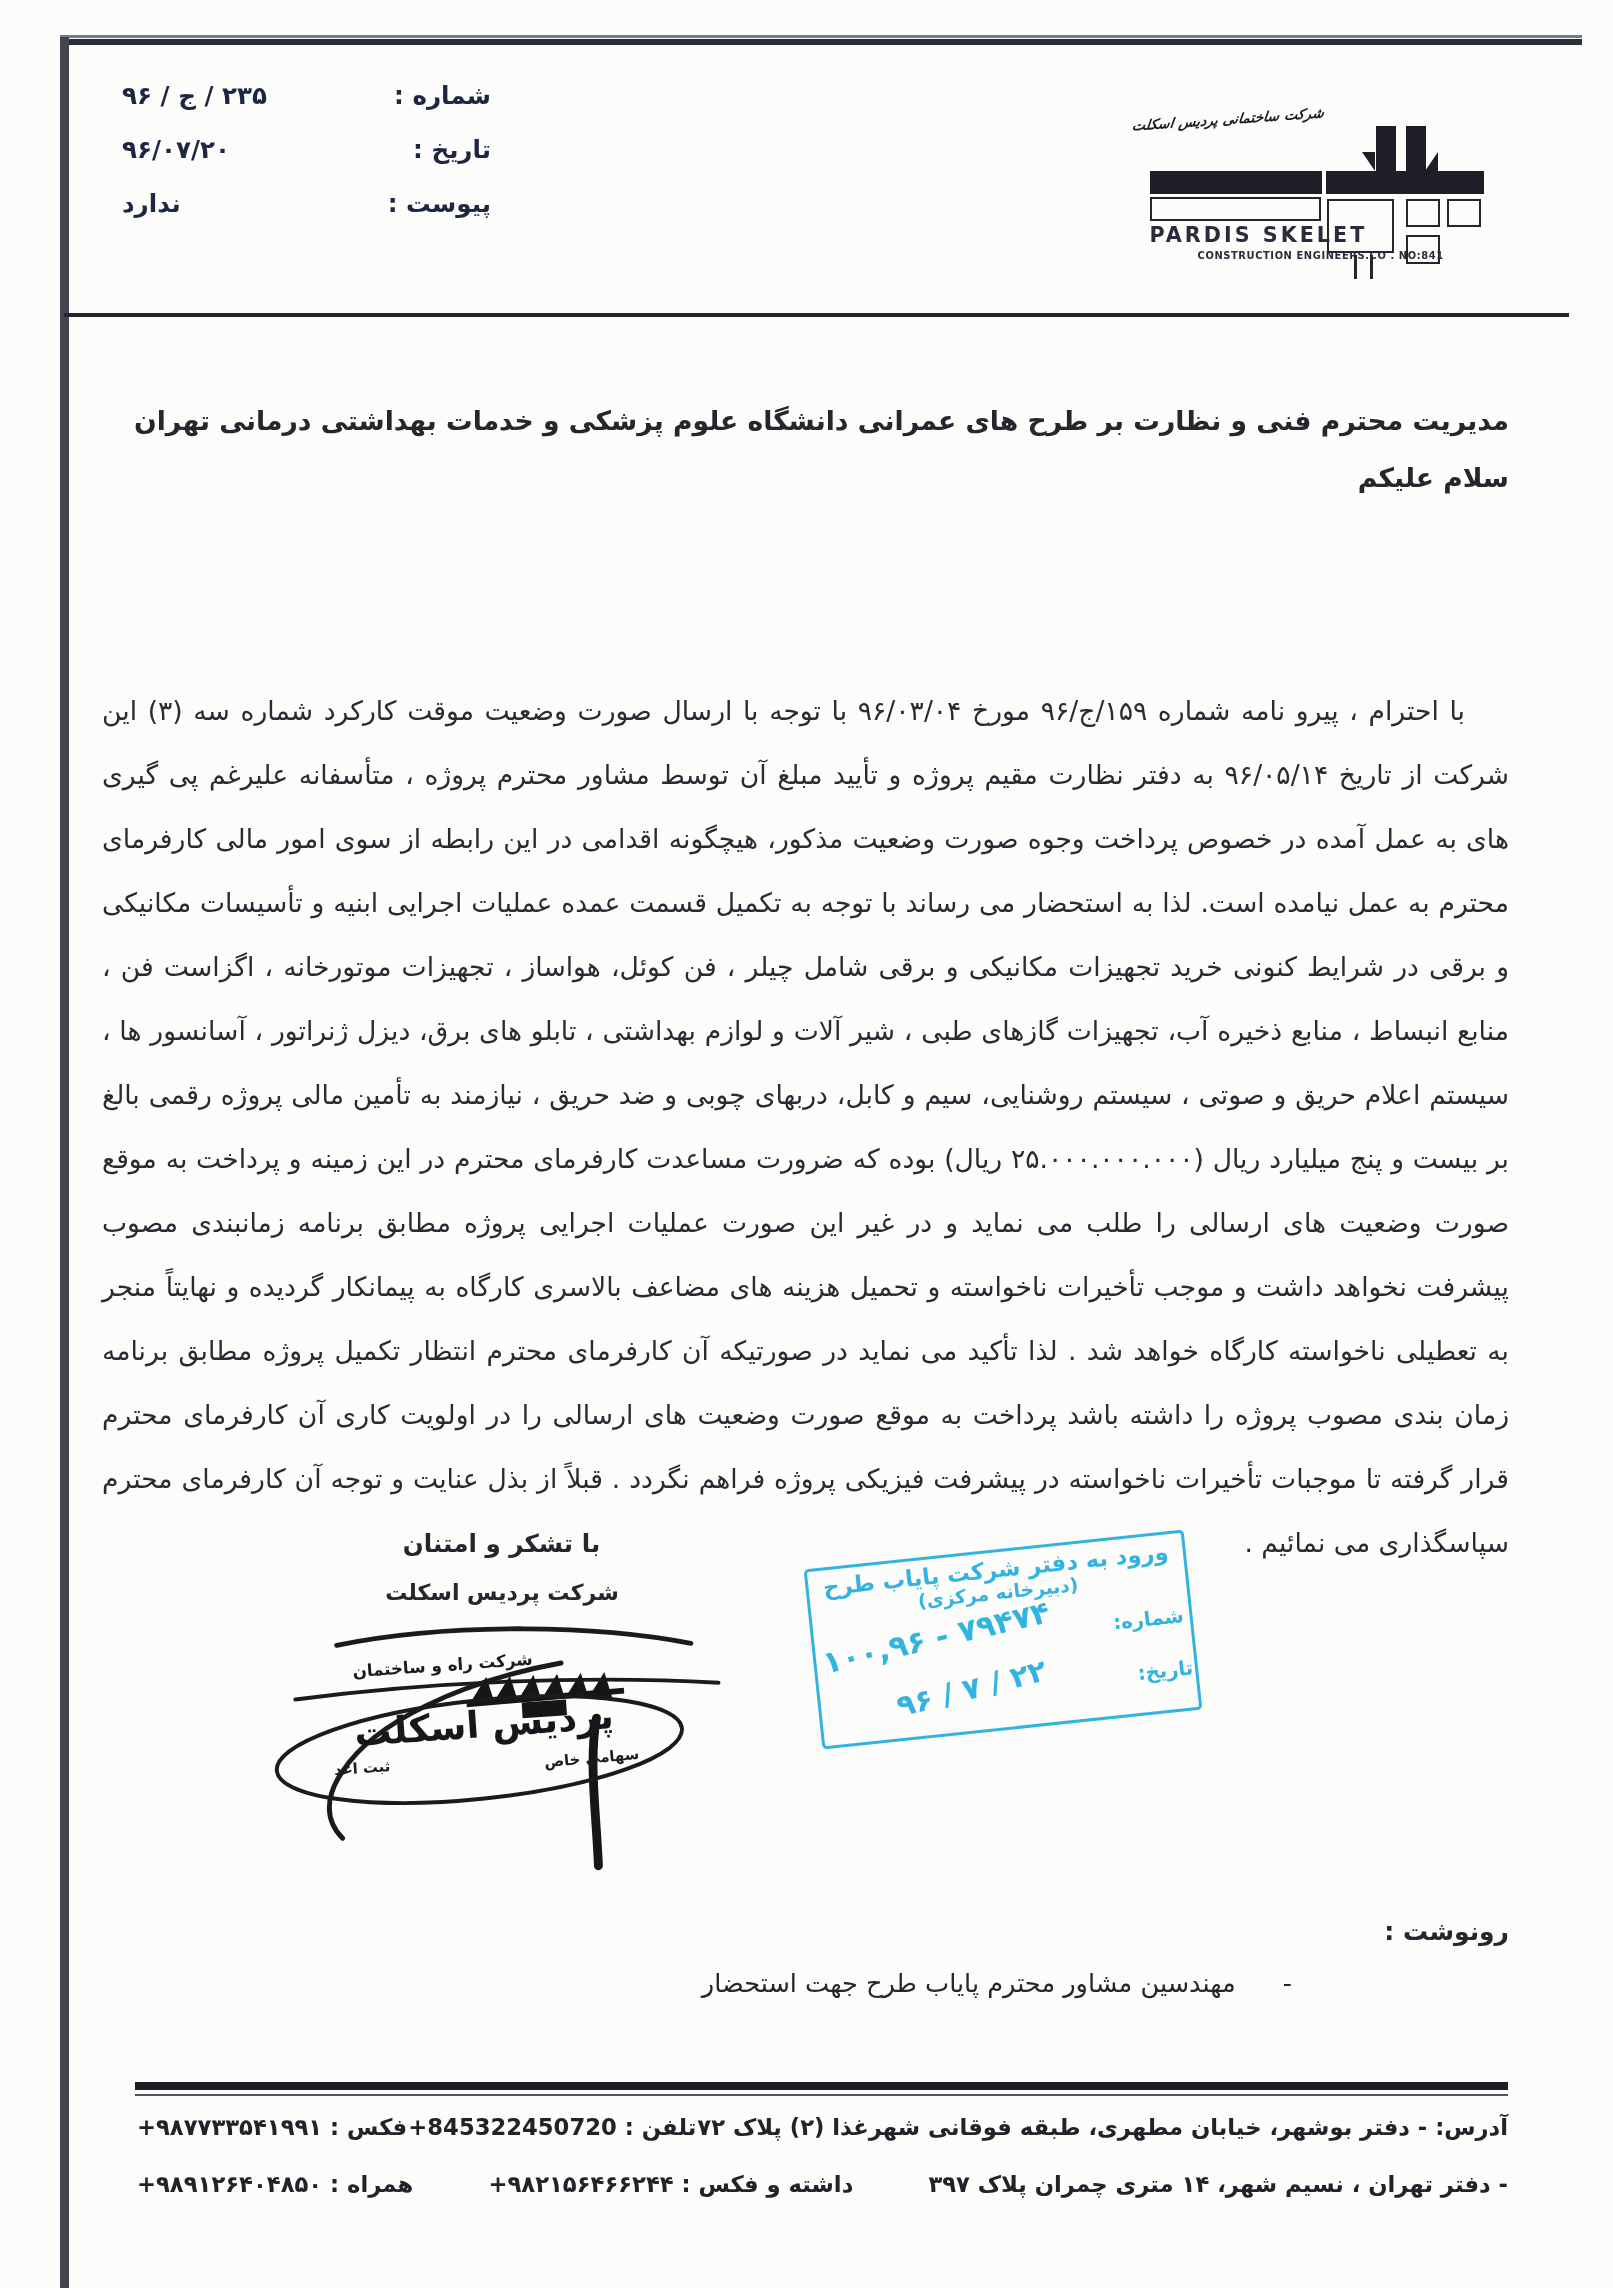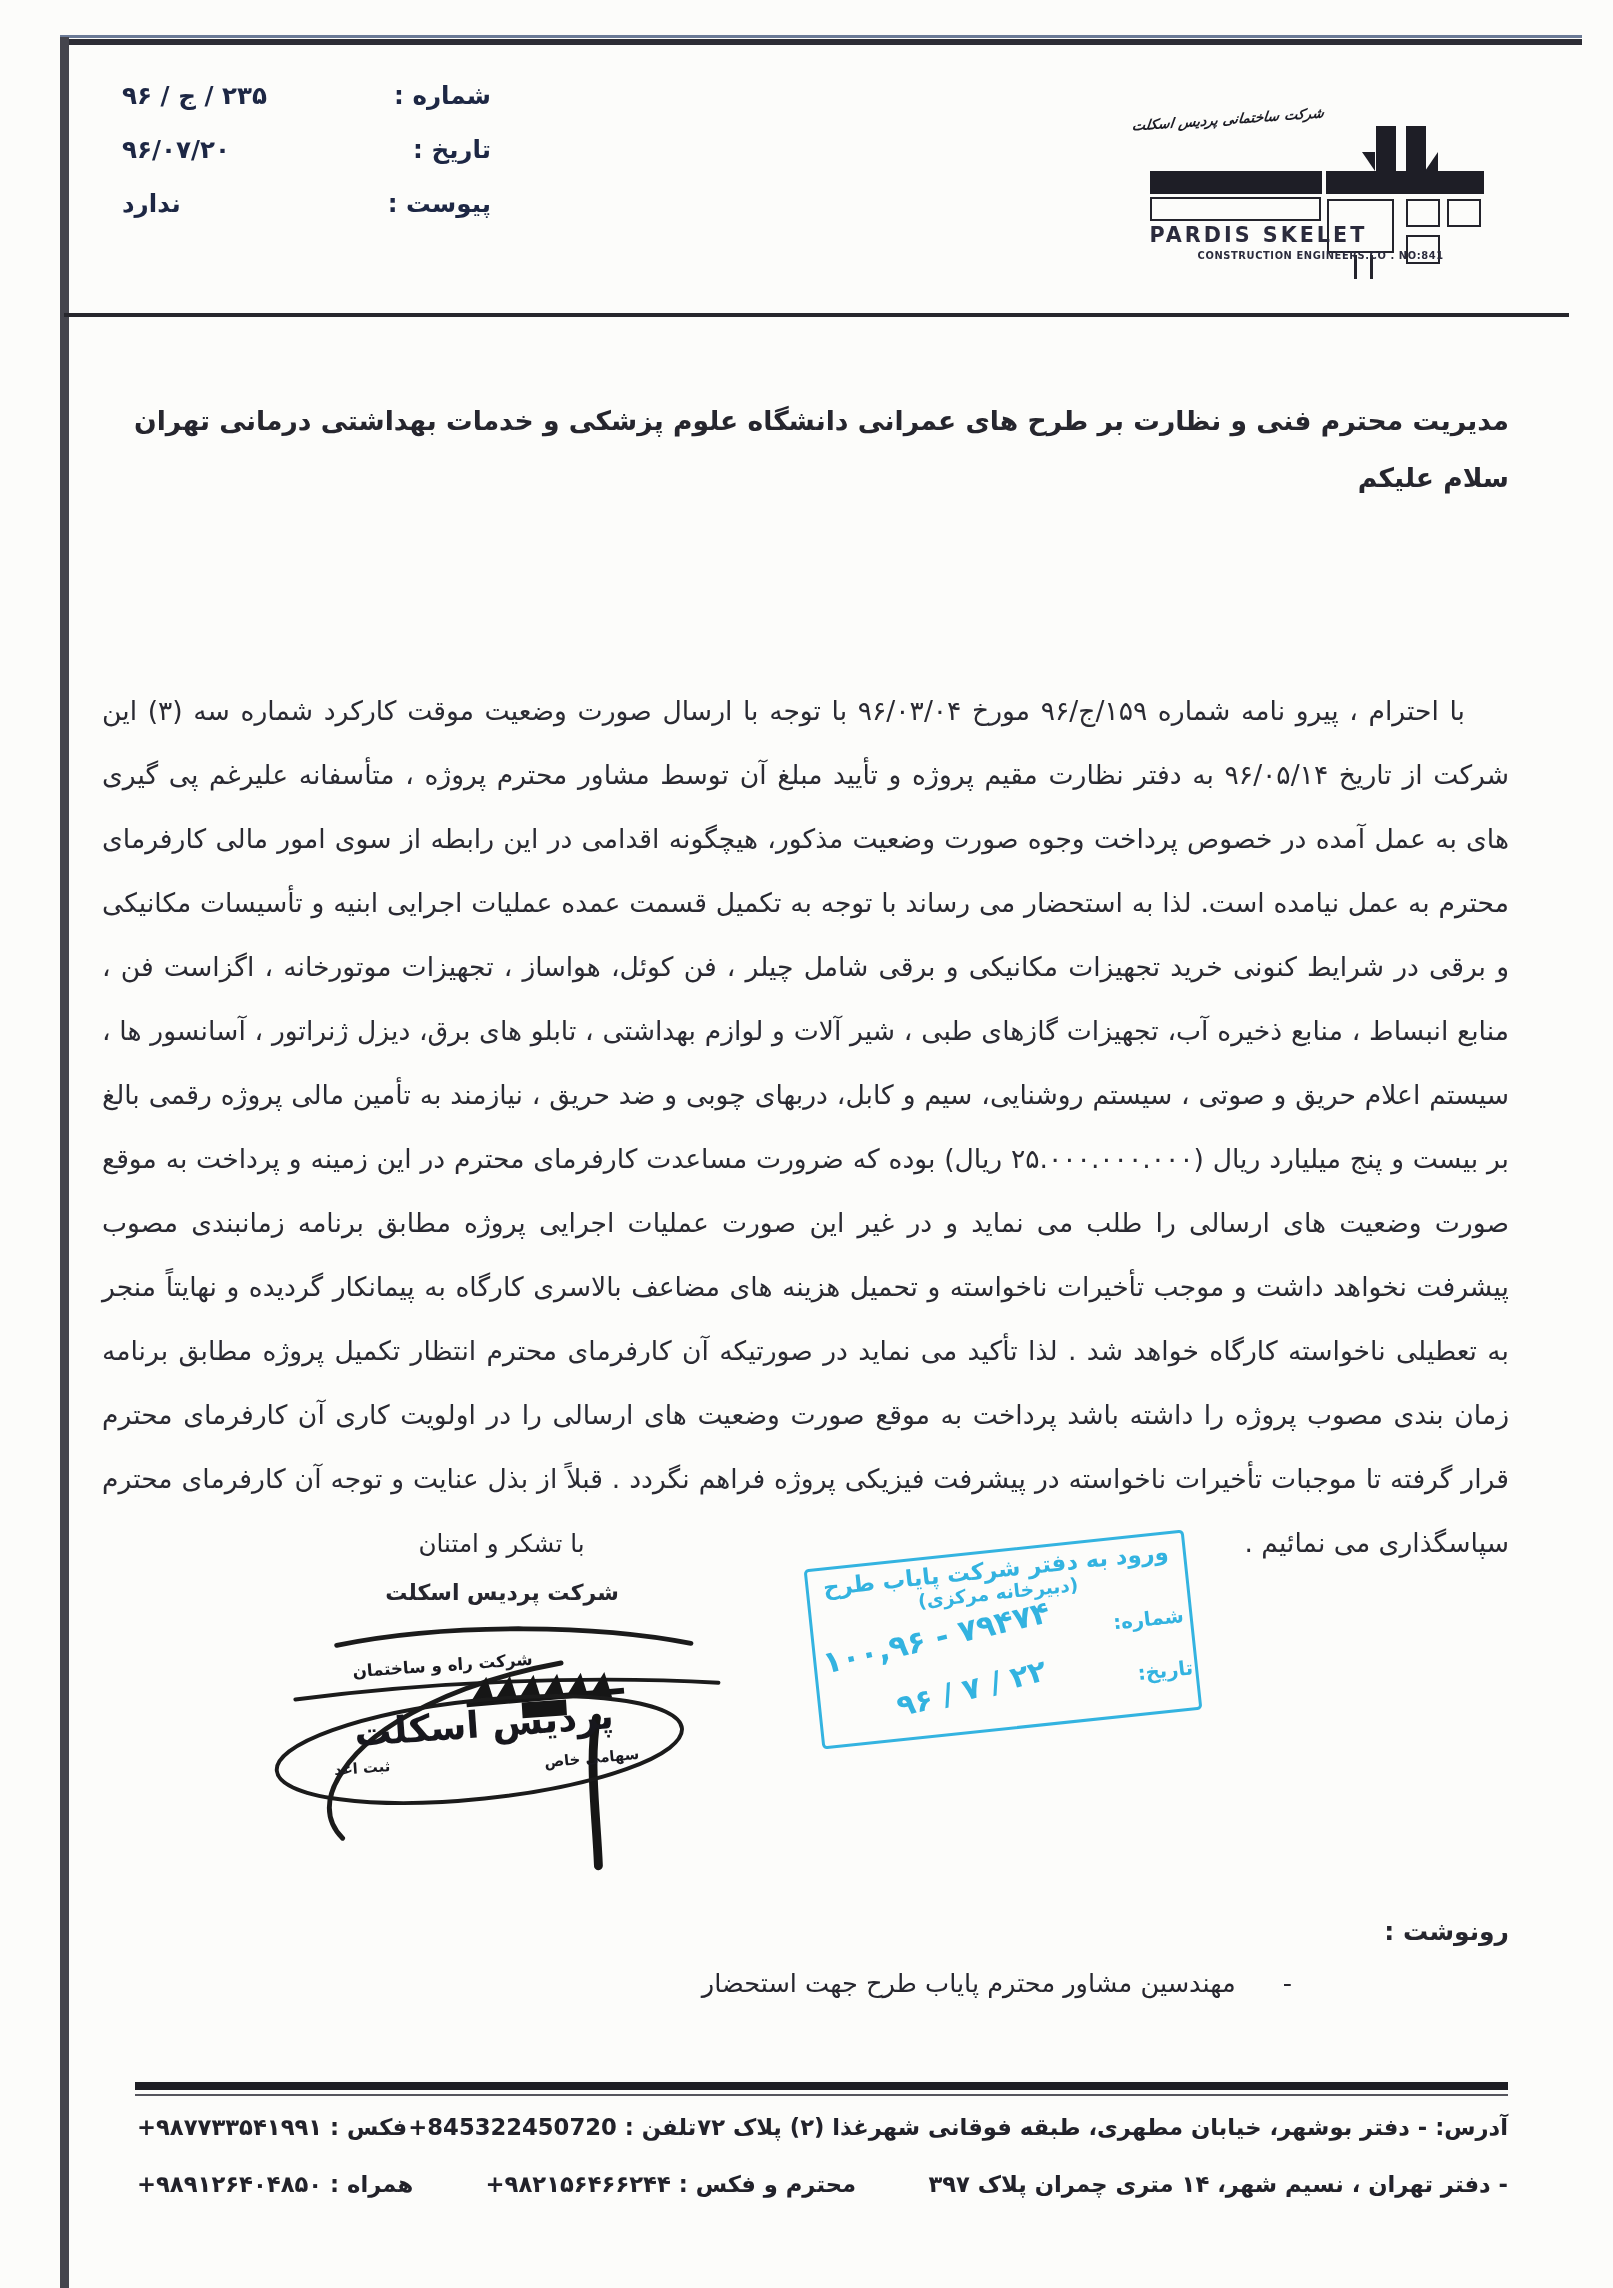--- a/index.html
+++ b/index.html
@@ -39,21 +39,21 @@
   .recipient { position:absolute; left:103px; top:392px; width:1407px; text-align:right;
                font-weight:bold; font-size:26.6px; }
   .recipient div { line-height:57px; }
 
   
   .body-text { position:absolute; left:103px; top:652px; width:1407px;
                font-size:26.6px; line-height:64px; text-align:justify; text-indent:44px; color:#2a2a32; }
 
   
   .sig-thanks  { position:absolute; left:325px; top:1529px; width:355px; text-align:center;
-                 font-size:24.6px; font-weight:normal; }
+                 font-size:24.6px; font-weight:bold; }
   .sig-company { position:absolute; left:296px; top:1580px; width:414px; text-align:center;
                  font-size:22px; font-weight:bold; }
   .sig-svg { position:absolute; left:227px; top:1604px; width:552px; height:305px; }
   .stamp-top  { position:absolute; left:330px; top:1655px; width:227px; text-align:center;
                 font-size:16.7px; font-weight:bold; transform:rotate(-4deg); color:#1a1a20; }
   .stamp-main { position:absolute; left:347px; top:1703px; width:276px; text-align:center;
                 font-size:37px; font-weight:bold; transform:rotate(-4deg); color:#17171d; letter-spacing:2px; }
   .stamp-sub  { position:absolute; left:545px; top:1749px; font-size:14.8px; font-weight:bold;
                 transform:rotate(-5deg); color:#1a1a20; }
   .stamp-reg  { position:absolute; left:335px; top:1759px; font-size:14.8px; font-weight:bold;
@@ -184,21 +184,21 @@
         <span class="num">+845322450720</span>
       </span>
       <span>
         <span>فکس :</span>
         <span class="num">+۹۸۷۷۳۳۵۴۱۹۹۱</span>
       </span>
     </div>
     <div class="footer-row">
       <span>- دفتر تهران ، نسیم شهر، ۱۴ متری چمران پلاک ۳۹۷</span>
       <span>
-        <span>محترم و فکس :</span>
+        <span>داشته و فکس :</span>
         <span class="num">+۹۸۲۱۵۶۴۶۶۲۴۴</span>
       </span>
       <span>
         <span>همراه :</span>
         <span class="num">+۹۸۹۱۲۶۴۰۴۸۵۰</span>
       </span>
     </div>
   </div>
 
 </div>

